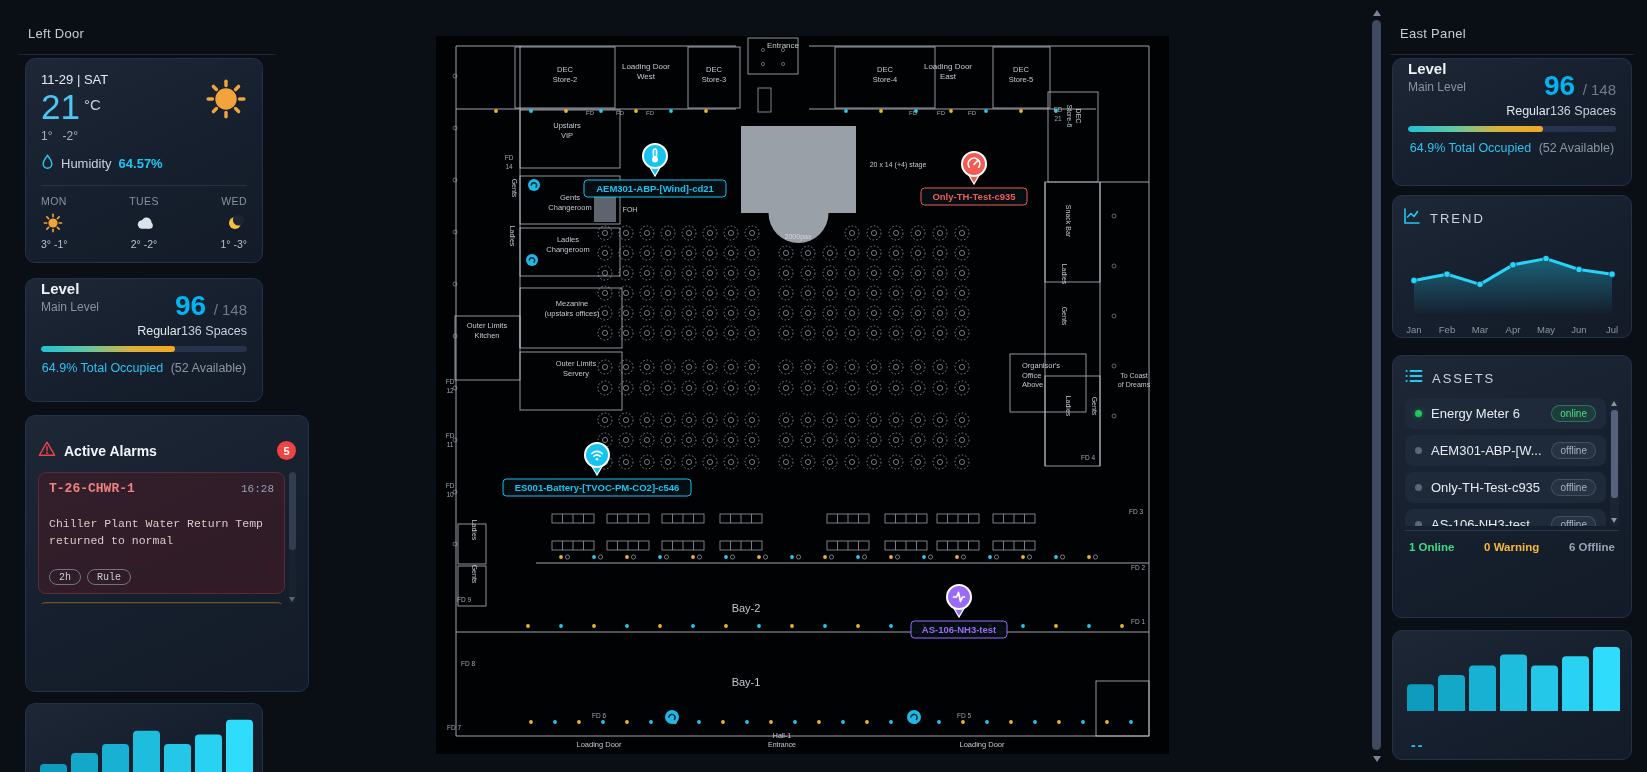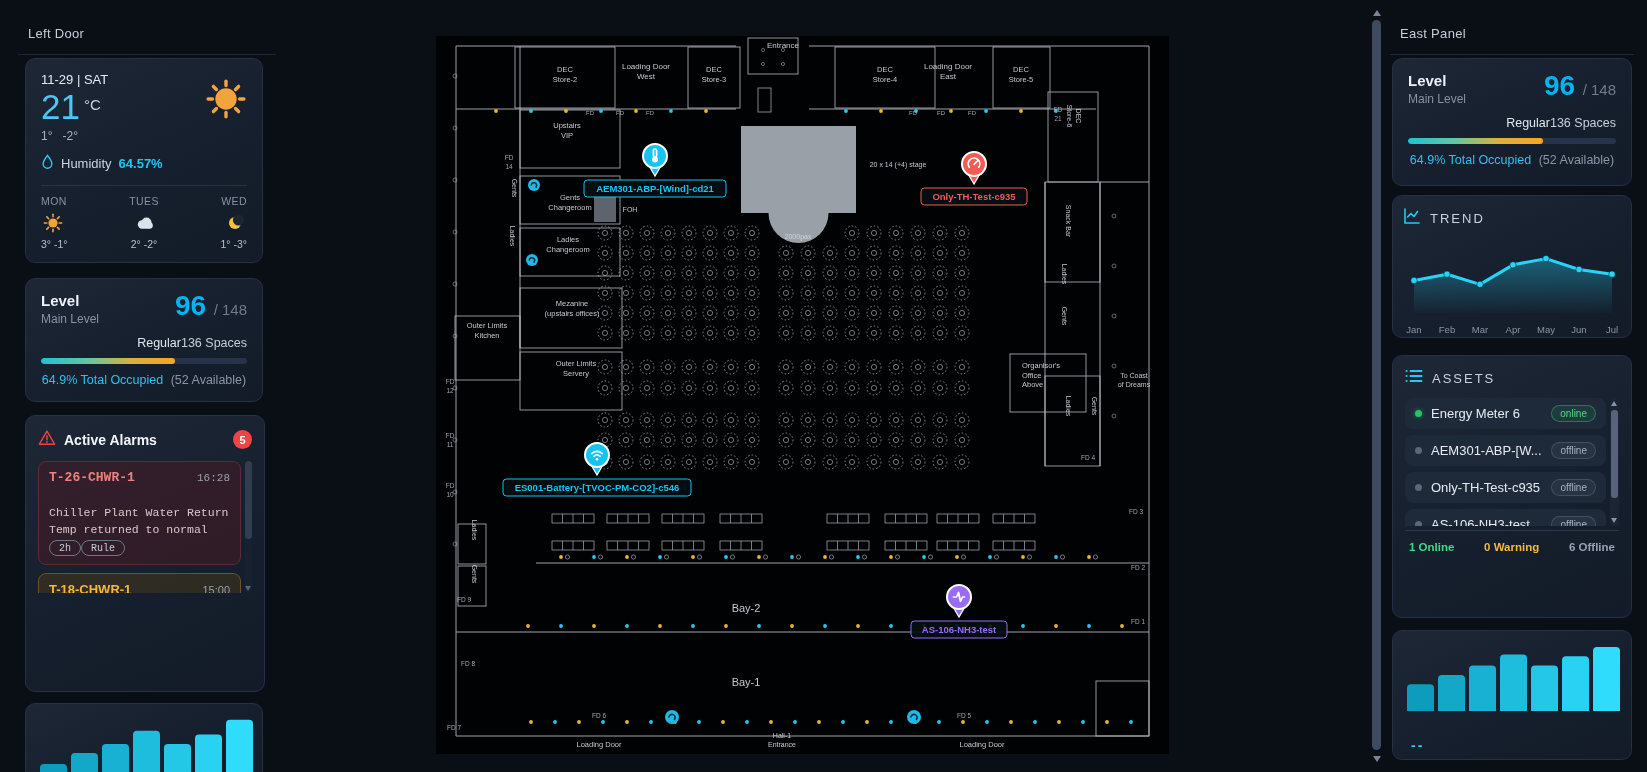--- a/index.html
+++ b/index.html
@@ -32,52 +32,52 @@
   .fc-icon { height:22px; margin-top:5px; display:flex; justify-content:center; align-items:center; }
   .fc-temps { font-size:10.5px; color:#b6c0cd; margin-top:4px; }
   .w-forecast .fc-col:first-child { text-align:left; }
   .w-forecast .fc-col:first-child .fc-icon { justify-content:flex-start; padding-left:2px; }
   .w-forecast .fc-col:last-child { text-align:right; }
   .w-forecast .fc-col:last-child .fc-icon { justify-content:flex-end; padding-right:2px; }
 
   
   .level-left  { left:7px; top:278px; width:238px; height:124px; }
   .level-right { left:2px;  top:58px;  width:240px; height:128px; }
-  .level-inner { padding:13px 15px; position:relative; height:100%; }
+  .level-inner { padding:1px 15px; position:relative; height:100%; }
   .lv-title { font-size:15px; font-weight:bold; color:#eef2f7; }
   .lv-sub   { font-size:12px; color:#8792a2; margin-top:3px; }
   .lv-count { position:absolute; right:15px; top:11px; }
   .lv-occ   { font-size:28px; font-weight:bold; color:#00b5f2; }
   .lv-total { font-size:15px; color:#6f7b8c; margin-left:3px; }
   .lv-row   { display:flex; justify-content:flex-end; margin-top:10px; font-size:12.5px; }
   .lv-type  { color:#dfe6ee; }
   .lv-spaces{ color:#c6cfda; }
   .lv-bar   { height:6px; border-radius:3px; background:#26334a; margin-top:8px; overflow:hidden; }
   .lv-fill  { height:100%; border-radius:3px; background:linear-gradient(90deg,#1ec3d4,#5fc7a6,#d8b23c,#f5a623); }
   .lv-summary { text-align:center; margin-top:9px; font-size:12.5px; }
   .lv-summary .hl { color:#2fc1f0; }
   .lv-summary .rest { color:#8b95a5; margin-left:4px; }
 
   
-  .alarms-card { left:7px; top:415px; width:240px; height:277px; padding:13px 12px; }
+  .alarms-card { left:7px; top:415px; width:284px; height:277px; padding:24px 12px; }
   .al-head { display:flex; align-items:center; }
   .al-title { font-size:14px; font-weight:bold; color:#f2f5f9; margin-left:8px; }
   .al-badge { margin-left:auto; width:19px; height:19px; border-radius:50%; background:#ee4444;
               color:#fff; font-size:11px; font-weight:bold; display:flex; align-items:center; justify-content:center; }
   .al-list { position:relative; margin-top:11px; height:132px; overflow:hidden; padding-right:11px; }
   .alarm-card { border-radius:8px; padding:8px 10px; margin-bottom:8px; }
   .alarm-critical { background:rgba(92,24,32,.38); border:1px solid #5d2c33;font-family:Liberation Mono, monospace; }
   .alarm-warning  { background:rgba(100,72,16,.32); border:1px solid #6d5422; }
   .alarm-hdr { display:flex; justify-content:space-between; align-items:baseline; }
   .alarm-name { font-size:13px; font-weight:bold; }
   .alarm-critical .alarm-name { color:#f08080; }
   .alarm-warning  .alarm-name { color:#f5b83d; }
   .alarm-time { font-size:11px; color:#97a1b2; }
   .alarm-msg { font-size:11.5px; color:#d9c9cc; line-height:1.45; margin-top:20px; }
-  .alarm-tags { margin-top:2px; display:flex; gap:0; }
+  .alarm-tags { margin-top:20px; display:flex; gap:6px; }
   .tag { border:1px solid #6b7788; border-radius:9px; padding:1.5px 9px; font-size:10px; color:#c5cdd8; }
   .al-scroll { position:absolute; right:0; top:0; width:7px; height:132px; background:#18212f; border-radius:4px; }
   .al-thumb  { position:absolute; top:0; left:0; width:7px; height:78px; background:#323e50; border-radius:4px; }
   .al-down   { position:absolute; bottom:2px; left:0; width:0; height:0;
                border-left:3.5px solid transparent; border-right:3.5px solid transparent; border-top:5px solid #5a6477; }
 
   
   .left-chart-card { left:7px; top:703px; width:238px; height:90px; padding:8px 0 0 0; }
 
   

